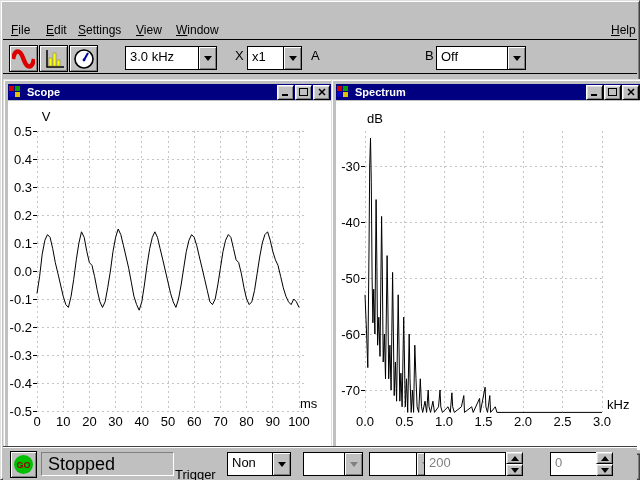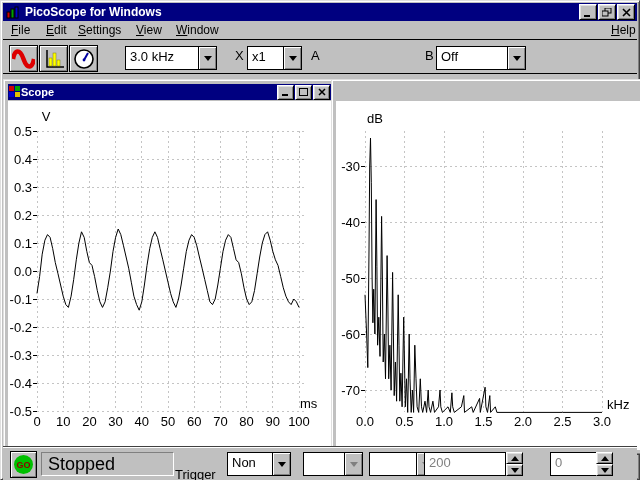--- a/index.html
+++ b/index.html
@@ -37,21 +37,21 @@
             border-top:5px solid #000;}
   .tri-down.dis{border-top-color:#808080;}
   .tri-up-s{width:0;height:0;border-left:4px solid transparent;border-right:4px solid transparent;
             border-bottom:5px solid #000;}
   .tri-dn-s{width:0;height:0;border-left:4px solid transparent;border-right:4px solid transparent;
             border-top:5px solid #000;}
   
   .window{position:absolute;background:#c0c0c0;border:1px solid;border-color:#dfdfdf #404040 #404040 #dfdfdf;
           box-shadow:inset 1px 1px 0 #fff, inset -1px -1px 0 #808080;padding:3px;}
   .child-titlebar{height:16px;background:#000080;display:flex;align-items:center;padding:0 1px;margin:1px;}
-  .child-titlebar .title{color:#fff;font-weight:bold;font-size:11px;margin-left:0;flex:1;}
+  .child-titlebar .title{color:#fff;font-weight:bold;font-size:11px;margin-left:6px;flex:1;}
   .cbtn{width:15px;height:13px;background:#c0c0c0;border:1px solid;border-color:#fff #000 #000 #fff;
         box-shadow:inset 1px 1px 0 #dfdfdf, inset -1px -1px 0 #808080;
         display:flex;align-items:center;justify-content:center;margin-left:1px;}
   .client{position:absolute;left:4px;right:4px;top:21px;bottom:4px;background:#fff;}
   .client svg{display:block;}
   
   .statusbar{position:absolute;left:2px;right:2px;top:445px;height:33px;background:#c0c0c0;
              border-top:1px solid #404040;box-shadow:inset 0 1px 0 #fff;}
   .go-btn{position:absolute;left:7px;top:4px;width:25px;height:25px;background:#c0c0c0;border:1px solid #000;
           box-shadow:inset 1px 1px 0 #fff, inset -1px -1px 0 #808080;
@@ -69,44 +69,20 @@
   .spin-btns .sb{position:absolute;left:0;width:15px;height:10px;background:#c0c0c0;border:1px solid;
                  border-color:#fff #000 #000 #fff;box-shadow:inset 1px 1px 0 #dfdfdf, inset -1px -1px 0 #808080;
                  display:flex;align-items:center;justify-content:center;}
   .spin-btns .up{top:0;} .spin-btns .dn{top:12px;}
 </style>
 </head>
 <body>
 
 <div class="app-frame">
 
-  <div class="titlebar">
-    <svg width="16" height="14">
-      <rect x="2" y="7" width="3" height="6" fill="#d00000" stroke="#000" stroke-width="1"></rect>
-      <rect x="6" y="4" width="3" height="9" fill="#00a000" stroke="#000" stroke-width="1"></rect>
-      <rect x="10" y="2" width="3" height="11" fill="#0000d0" stroke="#000" stroke-width="1"></rect>
-    </svg>
-    <span class="title">PicoScope for Windows</span>
-    <span class="winbtn">
-      <svg width="10" height="9">
-          <rect x="1" y="7" width="6" height="2" fill="#000"></rect>
-        </svg>
-    </span>
-    <span class="winbtn">
-      <svg width="10" height="9">
-        <rect x="3" y="0" width="6" height="5" fill="none" stroke="#000"></rect>
-        <rect x="0" y="3" width="6" height="5" fill="#c0c0c0" stroke="#000"></rect>
-      </svg>
-    </span>
-    <span class="winbtn">
-      <svg width="9" height="9">
-        <path d="M1 1 L8 8 M8 1 L1 8" stroke="#000" stroke-width="1.6"></path>
-      </svg>
-    </span>
-  </div>
 
   <div class="menubar">
     <span class="menu-item" style="left:6px"><u>F</u>ile</span>
     <span class="menu-item" style="left:41px"><u>E</u>dit</span>
     <span class="menu-item" style="left:73px"><u>S</u>ettings</span>
     <span class="menu-item" style="left:131px"><u>V</u>iew</span>
     <span class="menu-item" style="left:171px"><u>W</u>indow</span>
     <span class="menu-item" style="left:606px"><u>H</u>elp</span>
   </div>
 
@@ -241,20 +217,44 @@
           <line x1="25" y1="310" x2="29" y2="310" stroke="#000" shape-rendering="crispEdges"></line>
           <text x="24" y="315" text-anchor="end" fill="#000" style="font: 13px &quot;Liberation Sans&quot;, sans-serif;">-0.5</text>
           <text x="38" y="20" text-anchor="middle" fill="#000" style="font: 13px &quot;Liberation Sans&quot;, sans-serif;">V</text>
           <text x="292" y="307" text-anchor="start" fill="#000" style="font: 13px &quot;Liberation Sans&quot;, sans-serif;">ms</text>
           <polyline points="29.0,192.4 31.6,175.6 34.2,153.2 36.9,139.2 39.5,133.6 42.1,136.4 44.7,147.6 47.3,161.6 50.0,172.8 52.6,184.0 55.2,195.2 57.8,203.6 60.4,206.4 63.1,195.2 65.7,178.4 68.3,158.8 70.9,142.0 73.5,130.8 76.2,136.4 78.8,150.4 81.4,161.6 84.0,164.4 86.6,175.6 89.3,189.6 91.9,200.8 94.5,206.4 97.1,200.8 99.7,186.8 102.4,170.0 105.0,150.4 107.6,136.4 110.2,128.0 112.8,133.6 115.5,144.8 118.1,156.0 120.7,167.2 123.3,181.2 125.9,195.2 128.6,203.6 131.2,209.2 133.8,200.8 136.4,184.0 139.0,164.4 141.7,147.6 144.3,136.4 146.9,130.8 149.5,136.4 152.1,147.6 154.8,158.8 157.4,170.0 160.0,181.2 162.6,192.4 165.2,200.8 167.9,206.4 170.5,198.0 173.1,184.0 175.7,167.2 178.3,150.4 181.0,139.2 183.6,133.6 186.2,136.4 188.8,144.8 191.4,156.0 194.1,167.2 196.7,178.4 199.3,189.6 201.9,200.8 204.5,203.6 207.2,198.0 209.8,184.0 212.4,167.2 215.0,150.4 217.6,139.2 220.3,133.6 222.9,136.4 225.5,147.6 228.1,158.8 230.7,161.6 233.4,172.8 236.0,186.8 238.6,198.0 241.2,203.6 243.8,200.8 246.5,189.6 249.1,172.8 251.7,156.0 254.3,142.0 256.9,133.6 259.6,130.8 262.2,139.2 264.8,150.4 267.4,158.8 270.0,164.4 272.7,175.6 275.3,186.8 277.9,195.2 280.5,200.8 283.1,203.6 285.8,198.0 288.4,200.8 291.0,206.4" fill="none" stroke="#000000" stroke-width="1"></polyline>
         </svg>
     </div>
   </div>
 
   <div class="window" style="left:330px;top:78px;width:306px;height:368px;">
+    <div class="child-titlebar">
+      <svg width="12" height="12">
+        <rect x="0" y="0" width="5" height="5" fill="#d00000"></rect>
+          <rect x="6" y="0" width="5" height="5" fill="#00a000"></rect>
+        <rect x="0" y="6" width="5" height="5" fill="#0000d0"></rect>
+          <rect x="6" y="6" width="5" height="5" fill="#e0c000"></rect>
+      </svg>
+      <span class="title">Spectrum</span>
+      <span class="cbtn">
+        <svg width="9" height="8">
+            <rect x="1" y="6" width="6" height="2" fill="#000"></rect>
+          </svg>
+      </span>
+      <span class="cbtn">
+        <svg width="9" height="8">
+            <rect x="0.5" y="0.5" width="8" height="7" fill="none" stroke="#000"></rect>
+          </svg>
+      </span>
+      <span class="cbtn">
+        <svg width="8" height="8">
+            <path d="M1 1 L7 7 M7 1 L1 7" stroke="#000" stroke-width="1.5"></path>
+          </svg>
+      </span>
+    </div>
     <div class="client">
       <svg id="spectrum-svg" width="296" height="342" viewBox="0 0 296 342">
           <line x1="29" y1="30" x2="29" y2="311" stroke="#c4c4c4" stroke-dasharray="2 3" shape-rendering="crispEdges"></line>
           <text x="29" y="325" text-anchor="middle" fill="#000" style="font: 13px &quot;Liberation Sans&quot;, sans-serif;">0.0</text>
           <line x1="68.5" y1="30" x2="68.5" y2="311" stroke="#c4c4c4" stroke-dasharray="2 3" shape-rendering="crispEdges"></line>
           <text x="68.5" y="325" text-anchor="middle" fill="#000" style="font: 13px &quot;Liberation Sans&quot;, sans-serif;">0.5</text>
           <line x1="108" y1="30" x2="108" y2="311" stroke="#c4c4c4" stroke-dasharray="2 3" shape-rendering="crispEdges"></line>
           <text x="108" y="325" text-anchor="middle" fill="#000" style="font: 13px &quot;Liberation Sans&quot;, sans-serif;">1.0</text>
           <line x1="147.5" y1="30" x2="147.5" y2="311" stroke="#c4c4c4" stroke-dasharray="2 3" shape-rendering="crispEdges"></line>
           <text x="147.5" y="325" text-anchor="middle" fill="#000" style="font: 13px &quot;Liberation Sans&quot;, sans-serif;">1.5</text>

